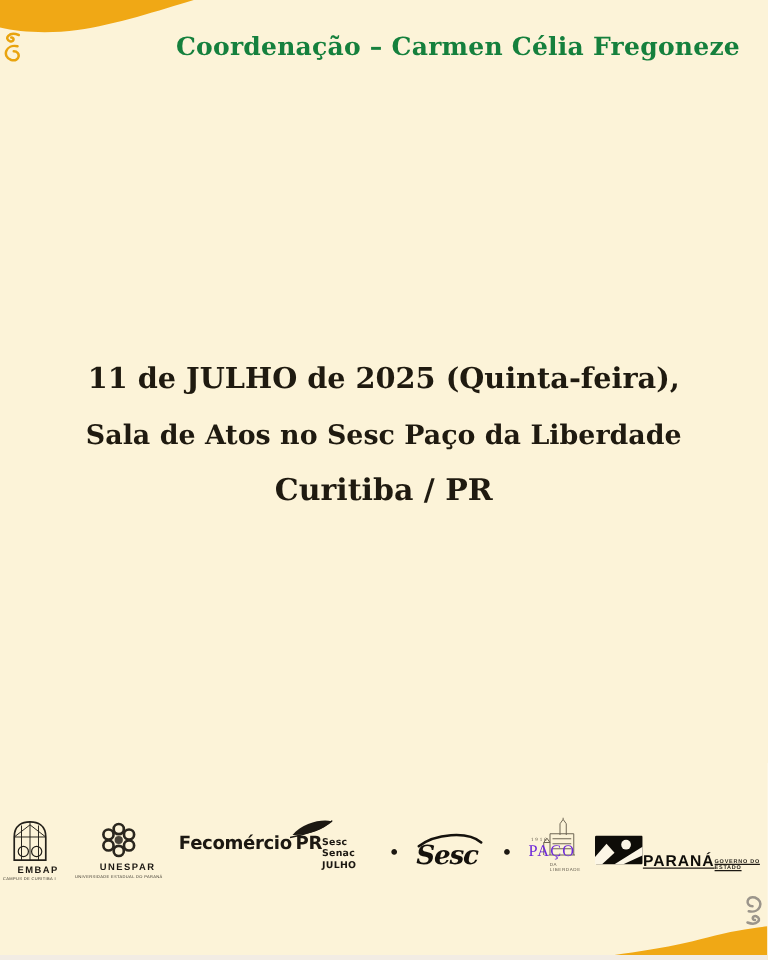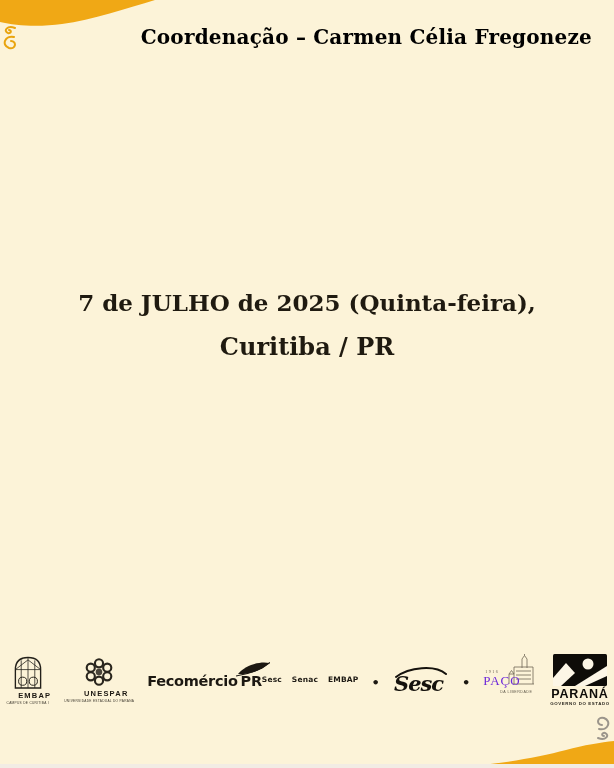--- a/index.html
+++ b/index.html
@@ -17,21 +17,21 @@
   .swirl-tl{position:absolute;top:25px;left:1px;z-index:2;}
   .corner-br{position:absolute;bottom:0;right:0;z-index:2;}
   .swirl-br{position:absolute;bottom:27px;right:2px;z-index:2;}
   .bottom-edge{
     position:absolute;bottom:0;left:0;width:100%;height:4px;
     background:#F2ECE4;z-index:6;
   }
   
   .coord{
     position:absolute;top:25px;right:22px;z-index:3;
-    font-size:20px;font-weight:700;color:#000000;
+    font-size:20px;font-weight:700;color:#15803d;
     letter-spacing:0.2px;
   }
   
   .event-block{
     position:absolute;top:290px;left:0;width:100%;
     text-align:center;color:#1F1A10;z-index:3;
   }
   .event-date{font-size:23px;font-weight:700;line-height:26px;}
   .event-time{font-size:37px;font-weight:700;line-height:44px;margin-top:6px;}
   .event-venue{font-size:21.5px;font-weight:700;line-height:24px;margin-top:21px;}
@@ -50,21 +50,21 @@
   .feco-pr{margin-left:3px;}
   .feco-leaf{position:absolute;top:-12px;right:-8px;}
   .feco-sub{font-family:"DejaVu Sans",sans-serif;font-weight:700;font-size:7.5px;word-spacing:7px;margin-top:2px;letter-spacing:0.2px;}
   .dot-sep{font-size:13px;font-weight:700;color:#1C1812;font-family:"DejaVu Sans",sans-serif;margin-top:4px;}
   .sesc-wrap{margin-top:6px;}
   .paco{position:relative;width:54px;height:52px;color:#5F584A;}
   .paco-year{position:absolute;left:2px;top:15px;font-family:"Liberation Serif",serif;font-size:4px;letter-spacing:1.5px;}
   .paco-name{position:absolute;left:0px;top:19px;font-family:"Liberation Serif",serif;font-size:13px;letter-spacing:1px;color:#6d28d9;}
   .paco-sub{position:absolute;left:17px;top:36px;font-family:"Liberation Sans",sans-serif;font-size:3.6px;letter-spacing:0.5px;color:#5F584A;}
   .paco-building{position:absolute;right:0;top:0;}
-  .parana{display:flex;flex-direction:column;align-items:center;}
+  .parana{display:flex;align-items:flex-end;text-decoration:underline;}
   .parana-name{font-family:"Liberation Sans",sans-serif;font-weight:700;font-size:12.5px;letter-spacing:0.8px;color:#0E0C08;margin-top:1px;}
   .parana-sub{font-family:"Liberation Sans",sans-serif;font-weight:700;font-size:4.4px;letter-spacing:0.6px;color:#2A261E;}
 </style>
 </head>
 <body>
 
 <div class="poster">
 
   <svg class="corner-tl" width="170" height="60" viewBox="0 0 170 60">
     <path d="M0,0 L155,0 C128,8 92,20 62,24 C40,27 16,26 0,22 Z" fill="#F0A815"></path>
@@ -78,21 +78,22 @@
   </svg>
   <svg class="swirl-br" width="20" height="28" viewBox="0 0 20 28">
     <path d="M6,25 C14,28 18,22 13,20 C10,19 9,23 12,23 M7,16 C16,18 20,8 12,5 C5,3 4,12 10,12" fill="none" stroke="#9B958B" stroke-width="2" stroke-linecap="round"></path>
   </svg>
 
   <div class="bottom-edge"></div>
 
   <div class="coord">Coordenação – Carmen Célia Fregoneze</div>
 
   <div class="event-block">
-    <div class="event-date">7 de JULHO de 2025 (Quinta-feira),</div>
+    <div class="event-date">11 de JULHO de 2025 (Quinta-feira),</div>
+    <div class="event-venue">Sala de Atos no Sesc Paço da Liberdade</div>
     <div class="event-city">Curitiba / PR</div>
   </div>
 
   <div class="logo-bar">
 
     <div class="logo-col">
       <svg width="30" height="33" viewBox="0 0 30 34">
         <path d="M2,33 V14 C2,4 9,1.5 15,1.5 C21,1.5 28,4 28,14 V33 Z" fill="none" stroke="#23201A" stroke-width="1.4"></path>
         <path d="M15,1.5 V33 M8,4.5 V33 M22,4.5 V33 M2,14 H28 M2,14 L15,4 L28,14" fill="none" stroke="#23201A" stroke-width="0.8"></path>
         <circle cx="9.5" cy="26" r="4.2" fill="none" stroke="#23201A" stroke-width="1"></circle>
@@ -117,21 +118,21 @@
     </div>
 
     <div class="feco">
       <div class="feco-top">
         <span>Fecomércio</span><span class="feco-pr">PR</span>
         <svg class="feco-leaf" width="34" height="16" viewBox="0 0 34 16">
           <path d="M2,13 C10,3 26,0 33,2 C27,9 14,13.5 2,13 Z" fill="#1C1812"></path>
           <path d="M0,15 C12,13 26,8 34,1.5" fill="none" stroke="#1C1812" stroke-width="1.1"></path>
         </svg>
       </div>
-      <div class="feco-sub">Sesc Senac EMBAP</div>
+      <div class="feco-sub">Sesc Senac JULHO</div>
     </div>
 
     <div class="dot-sep">•</div>
 
     <div class="sesc-wrap">
       <svg width="56" height="30" viewBox="0 0 56 30">
         <path d="M3,11 C16,1 42,-1.5 53,8" fill="none" stroke="#15120D" stroke-width="2" stroke-linecap="round"></path>
         <text x="1" y="25" font-family="DejaVu Serif, serif" font-style="italic" font-weight="bold" font-size="21" letter-spacing="-1" fill="#15120D">Sesc</text>
       </svg>
     </div>

